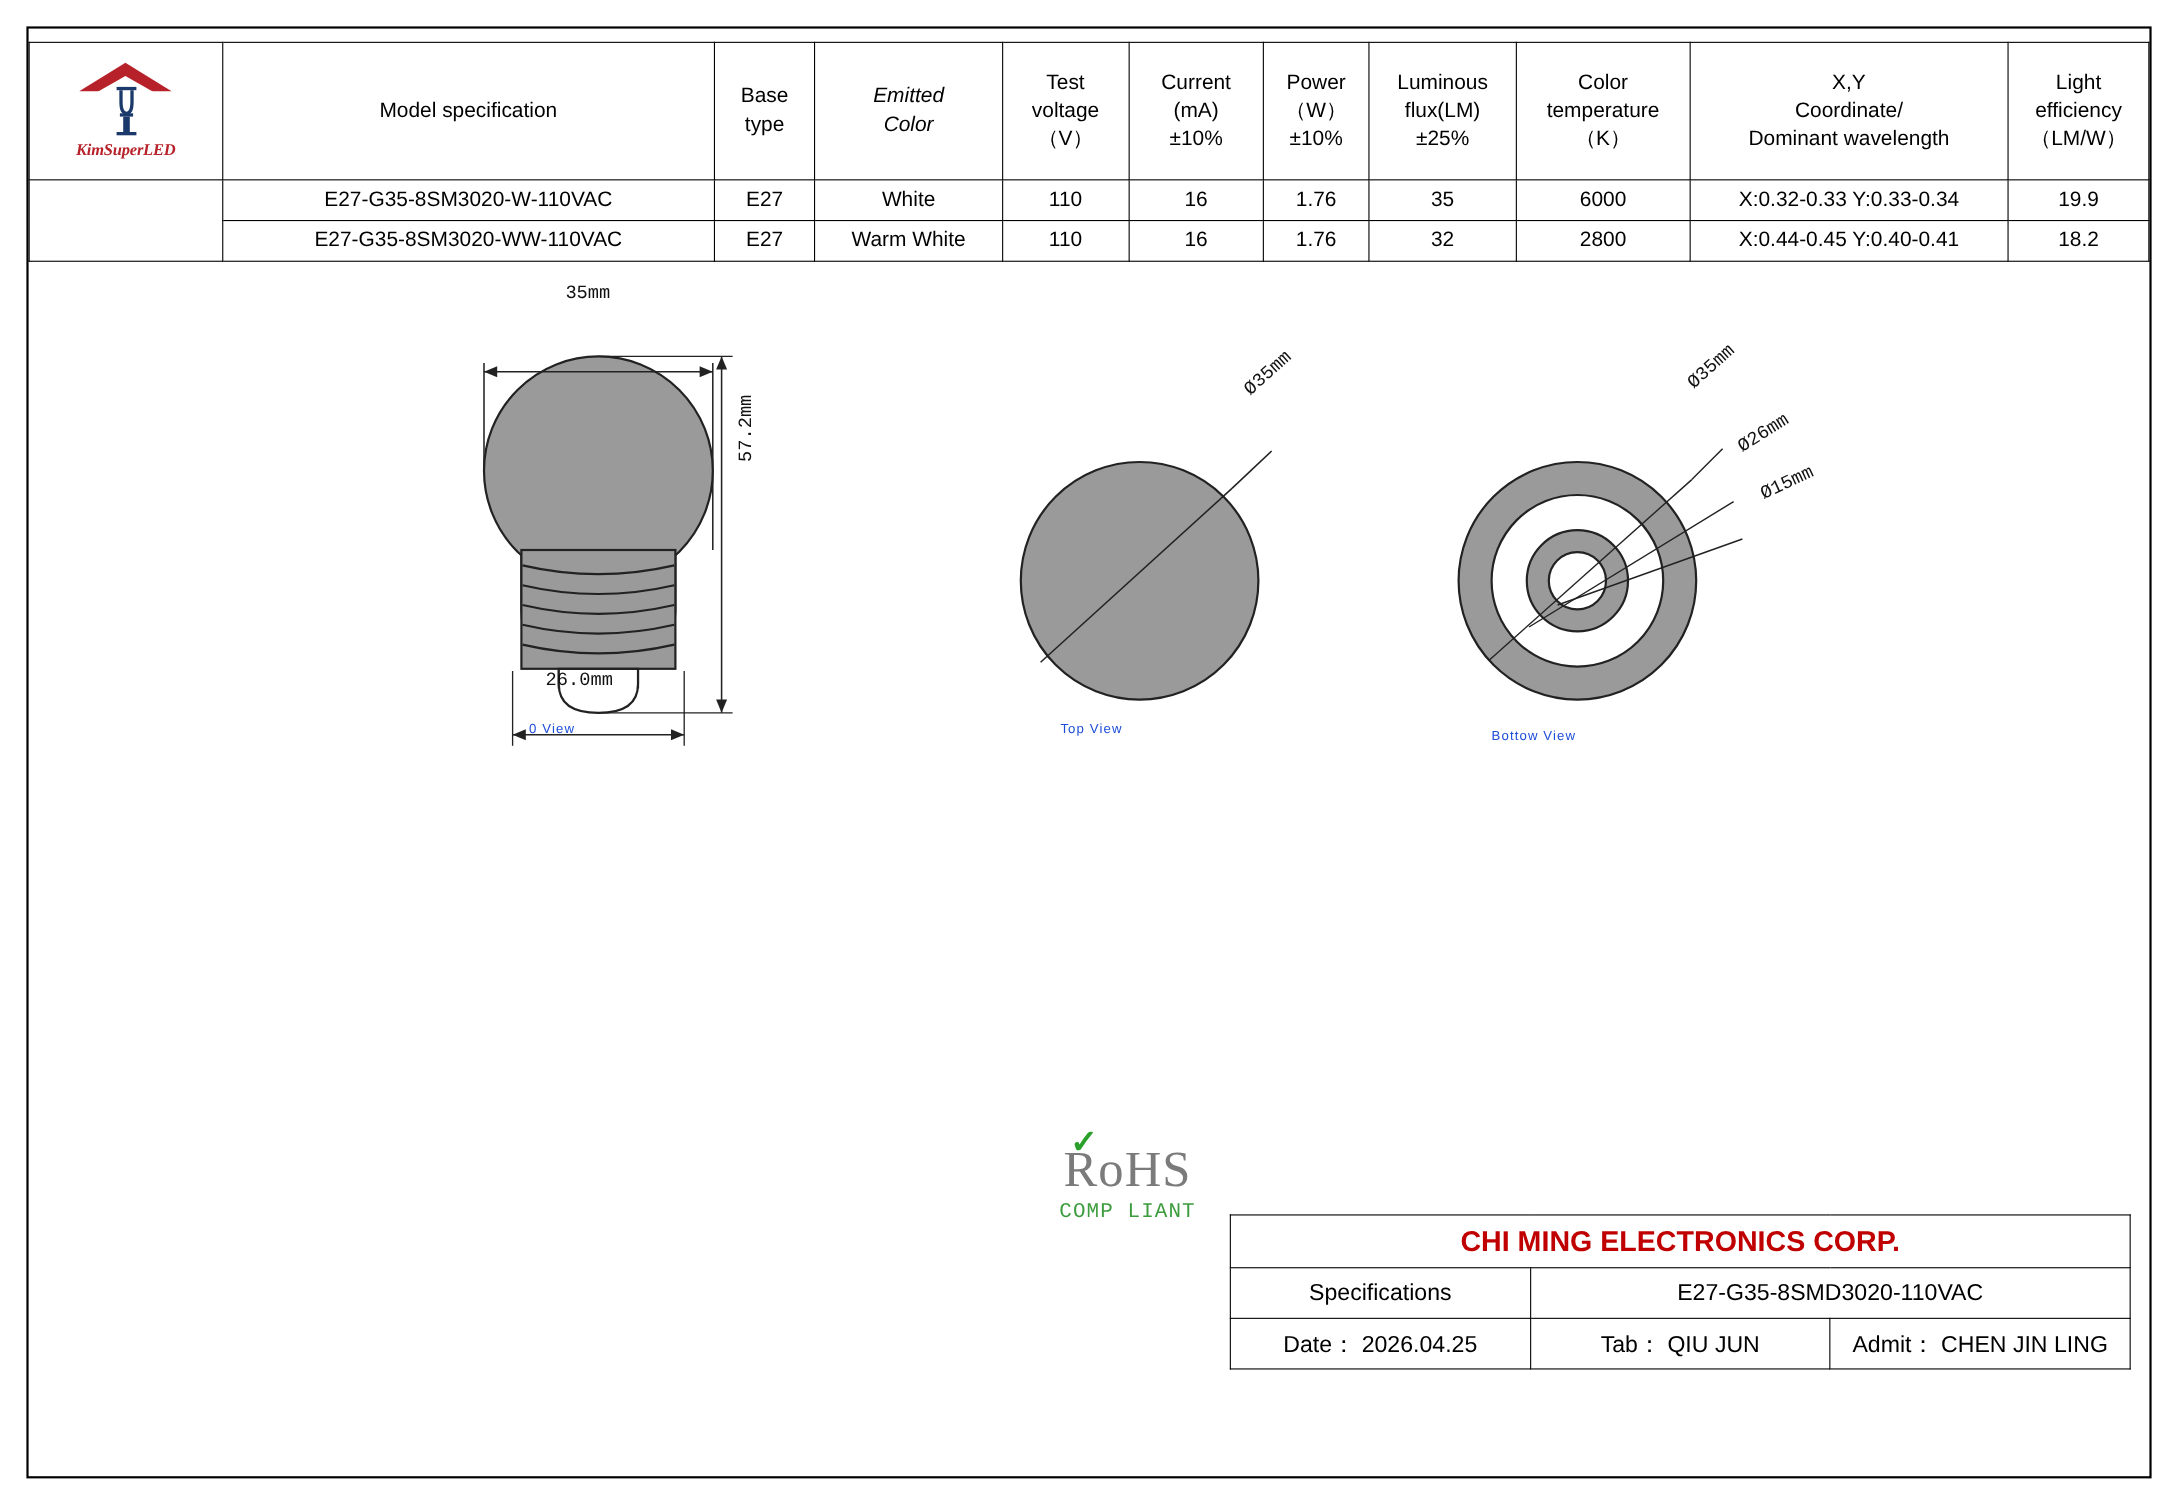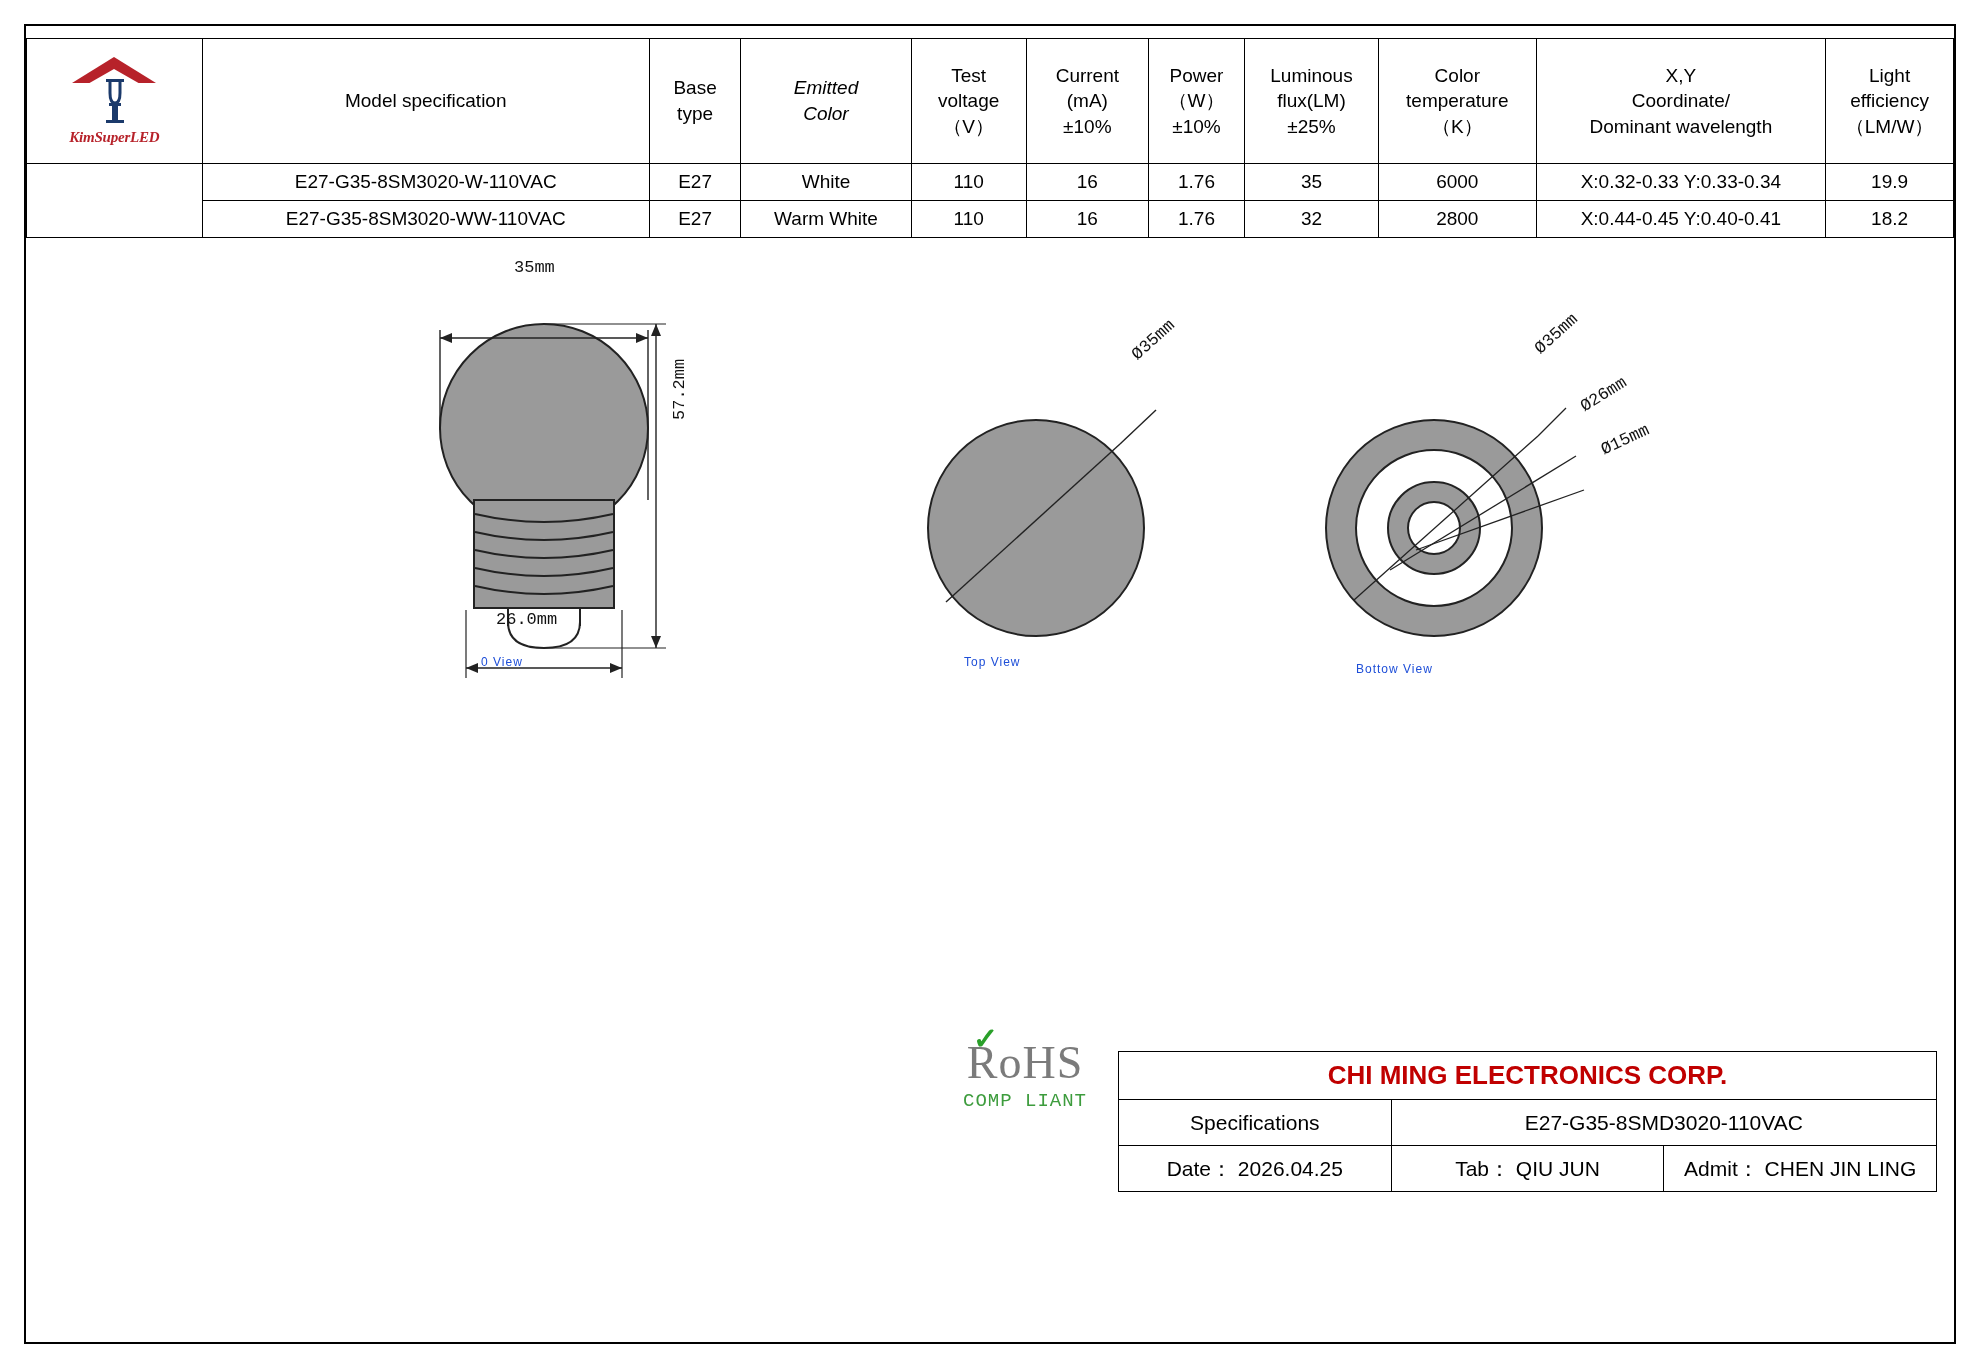--- a/index.html
+++ b/index.html
@@ -129,21 +129,21 @@
     font-family: "Liberation Mono", monospace;
     font-size: 19px;
     color: #3d9c3d;
     letter-spacing: 1px;
     margin-top: 4px;
   }
 
   
   #title-block {
     position: absolute;
-    left: 1118px; top: 1051px;
+    left: 1118px; top: 1104px;
     width: 819px;
     border-collapse: collapse;
     table-layout: fixed;
     font-size: 21px;
   }
   #title-block td {
     border: 1.5px solid #000;
     text-align: center;
     vertical-align: middle;
     height: 46px;

